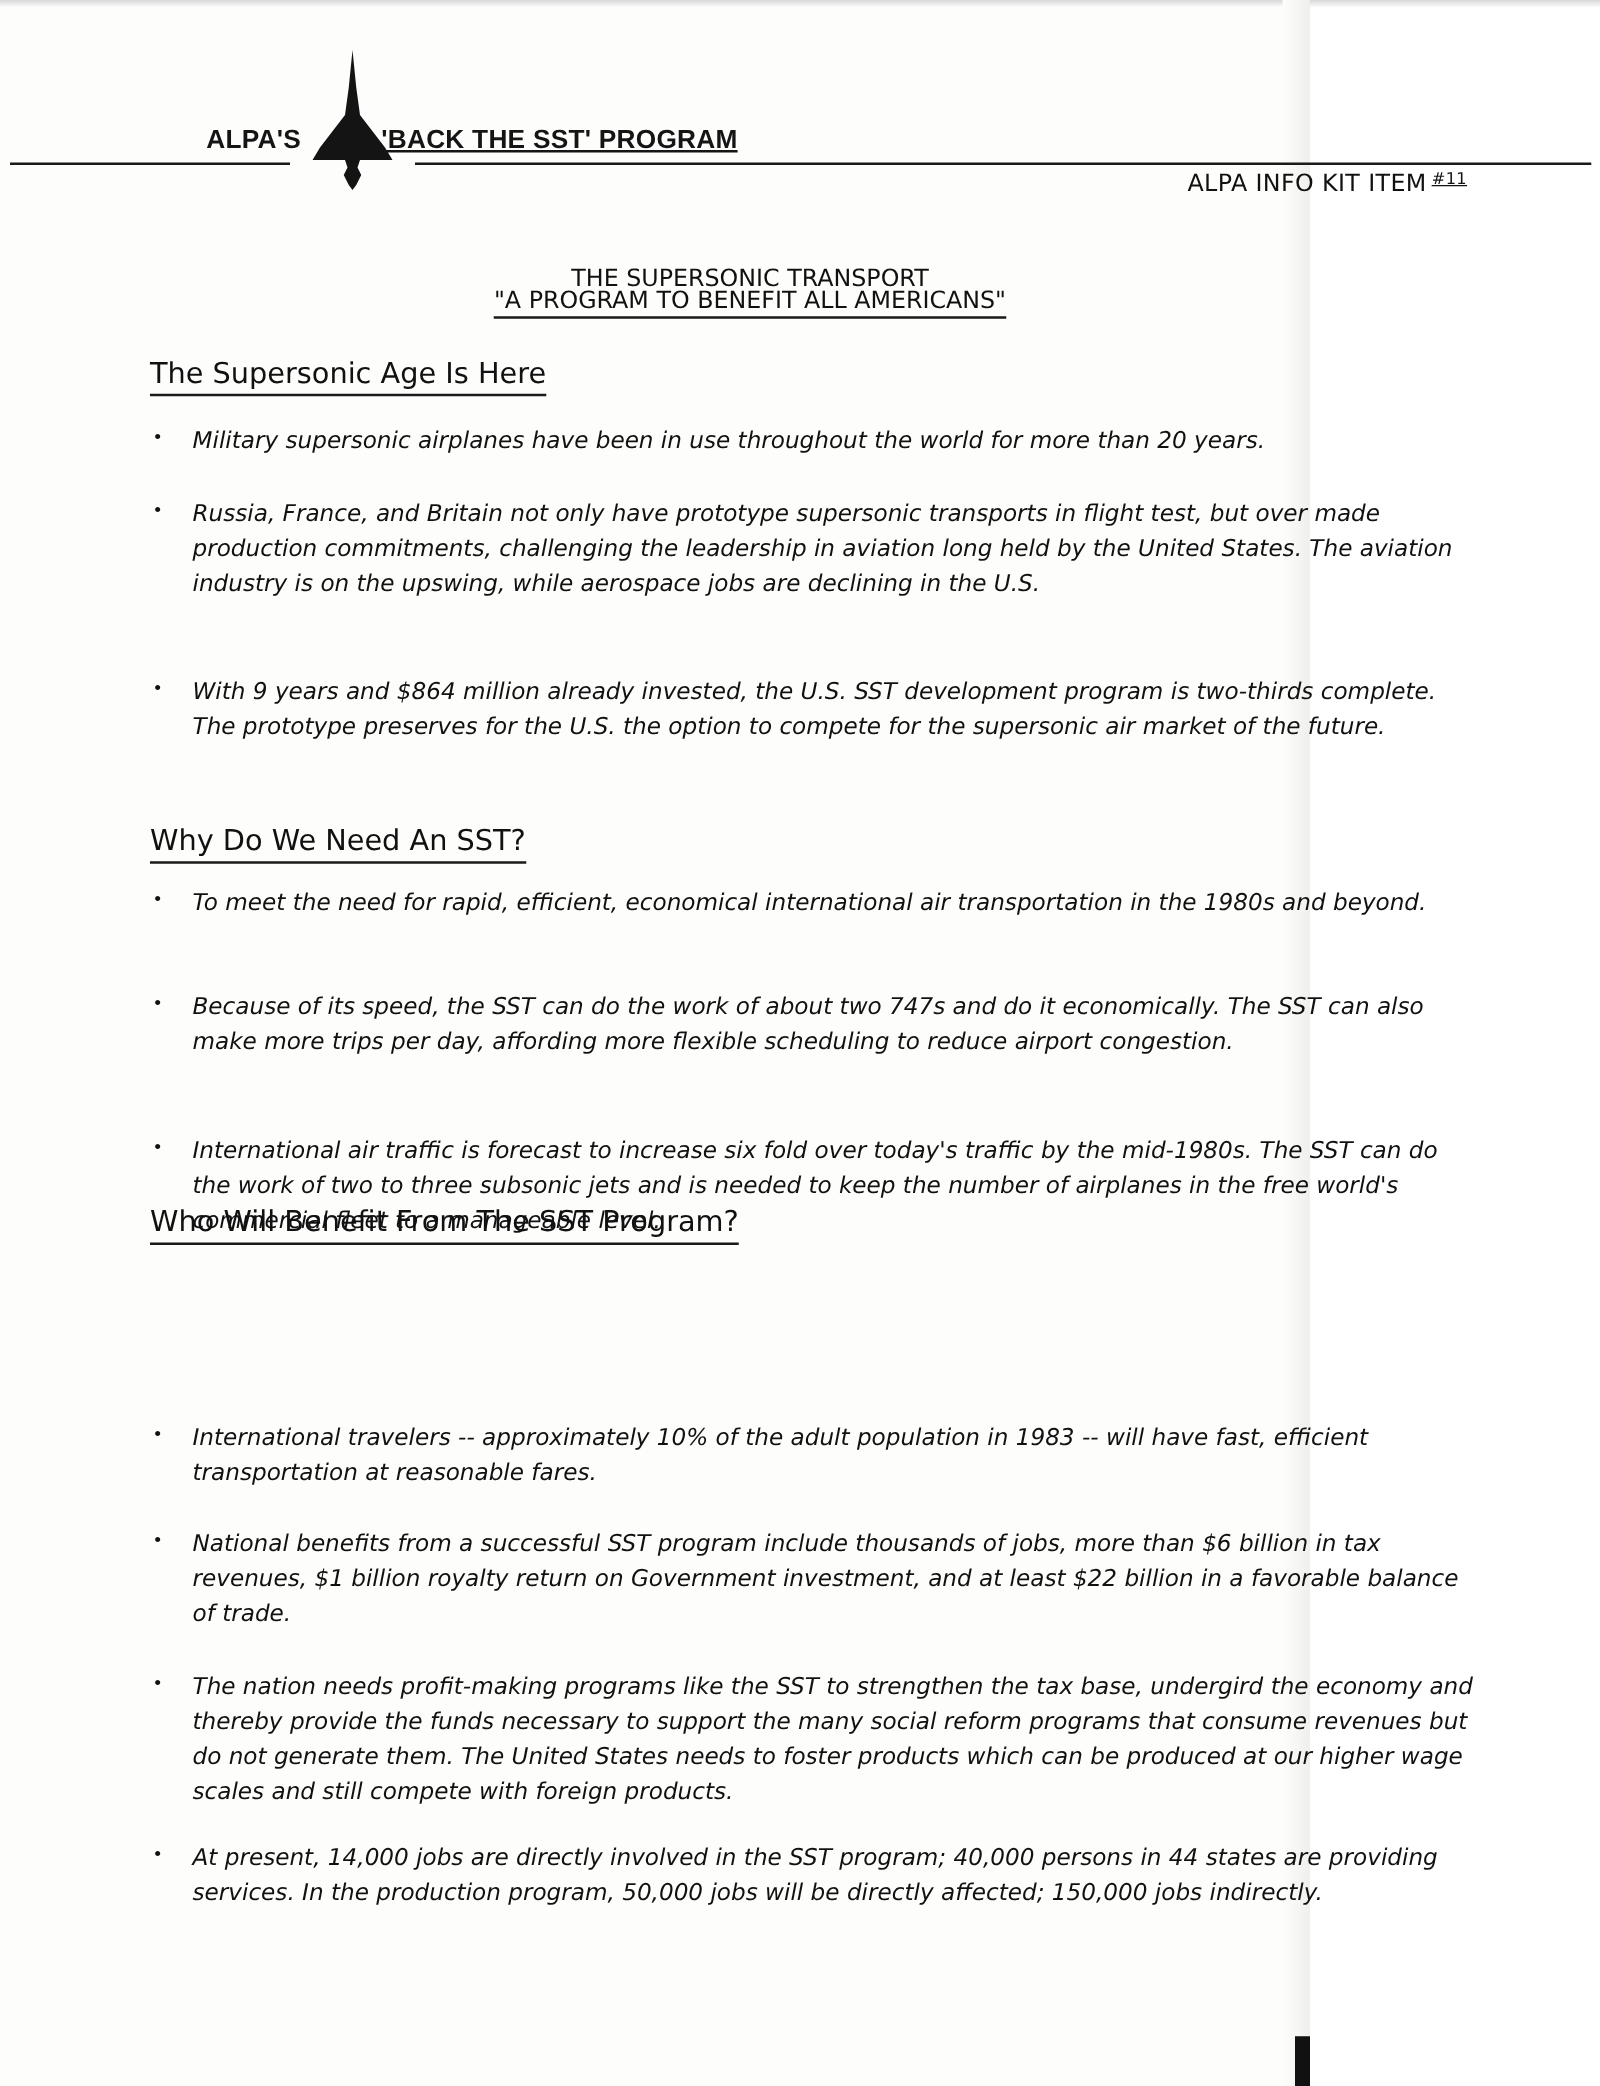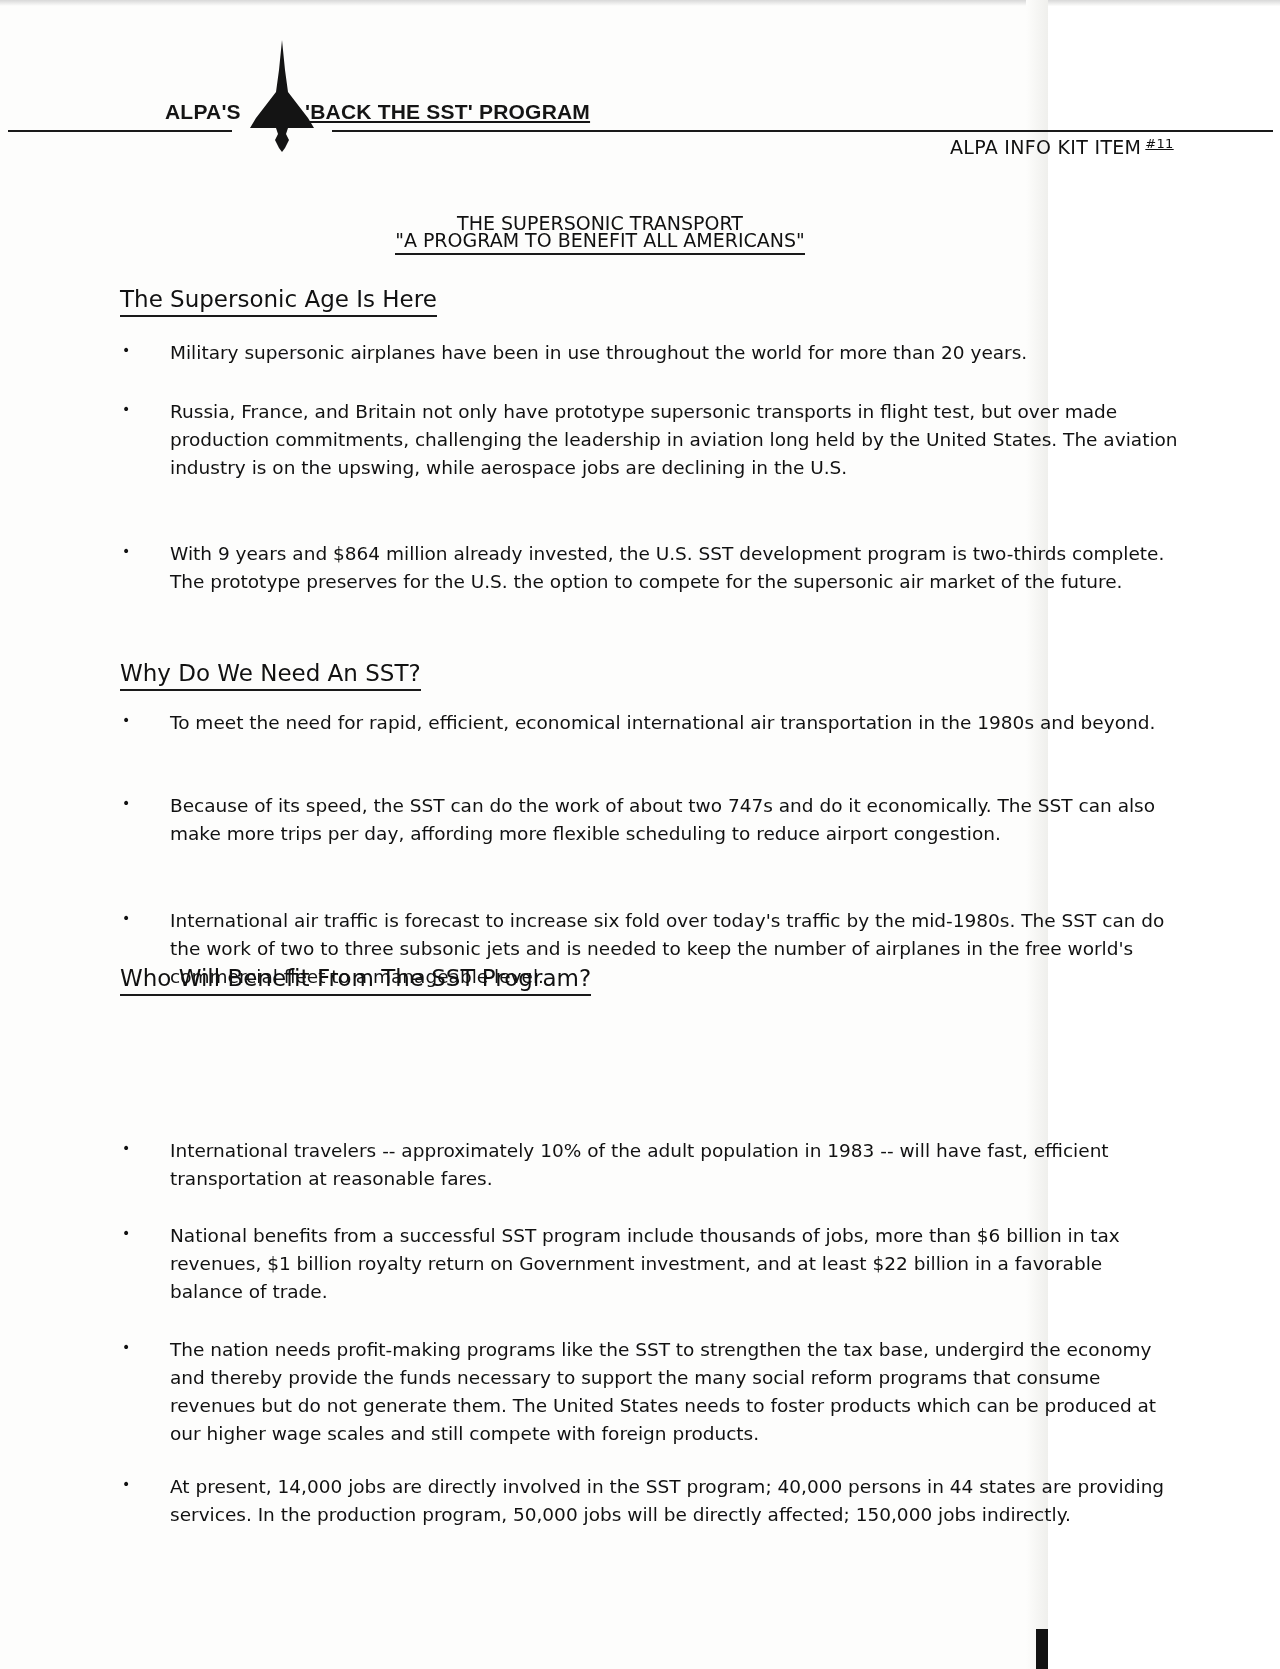--- a/index.html
+++ b/index.html
@@ -77,21 +77,21 @@
       white-space: nowrap;
     }
     .bullet {
       position: absolute; left: 120px; width: 1060px;
       font-size: 18.5px; line-height: 28px;
     }
     .bullet .dot {
       position: absolute; left: 2px; top: -3px; font-size: 14px;
     }
     .bullet .text {
-      margin-left: 50px; display: block;
+      margin-left: 34px; display: block; font-style: italic;
     }
   </style>
 </head>
 <body>
 
 <div class="page">
   <div class="top-edge"></div>
   <div class="right-edge"></div>
   <div class="corner-mark"></div>
 

